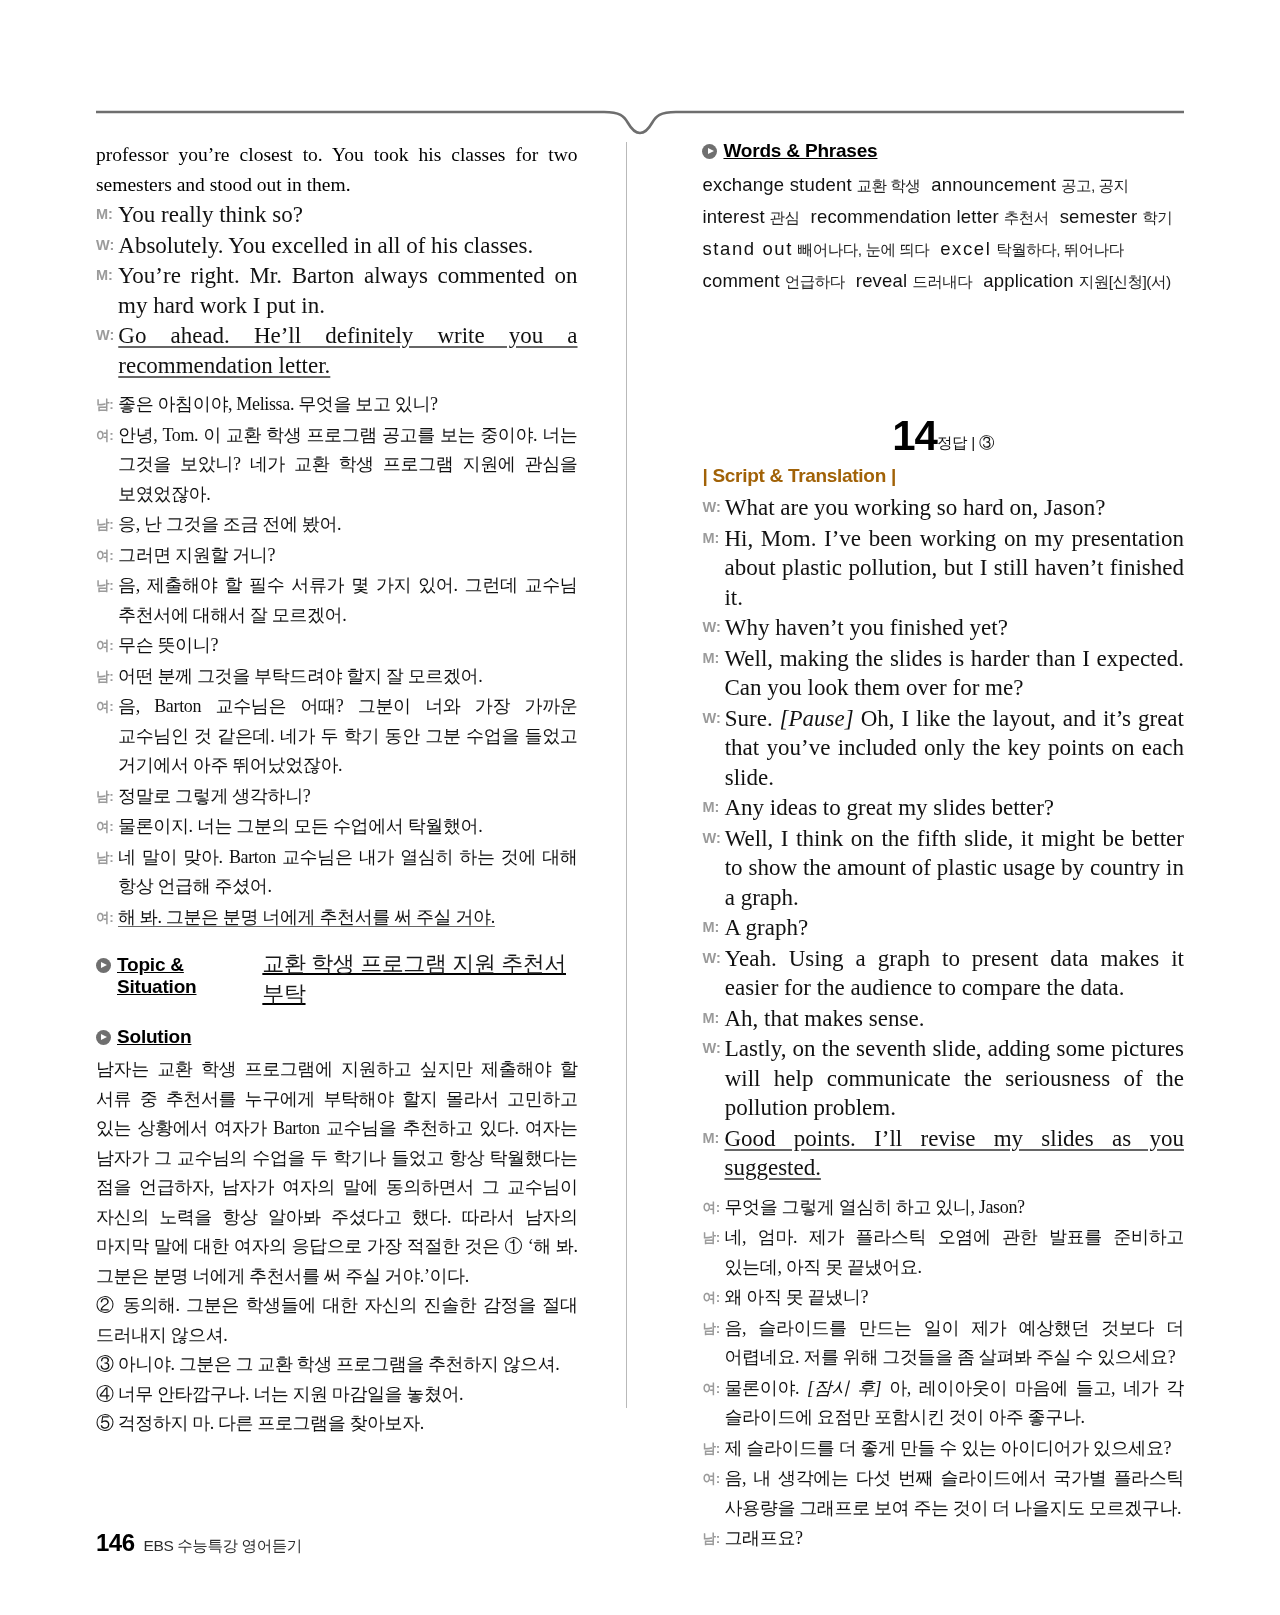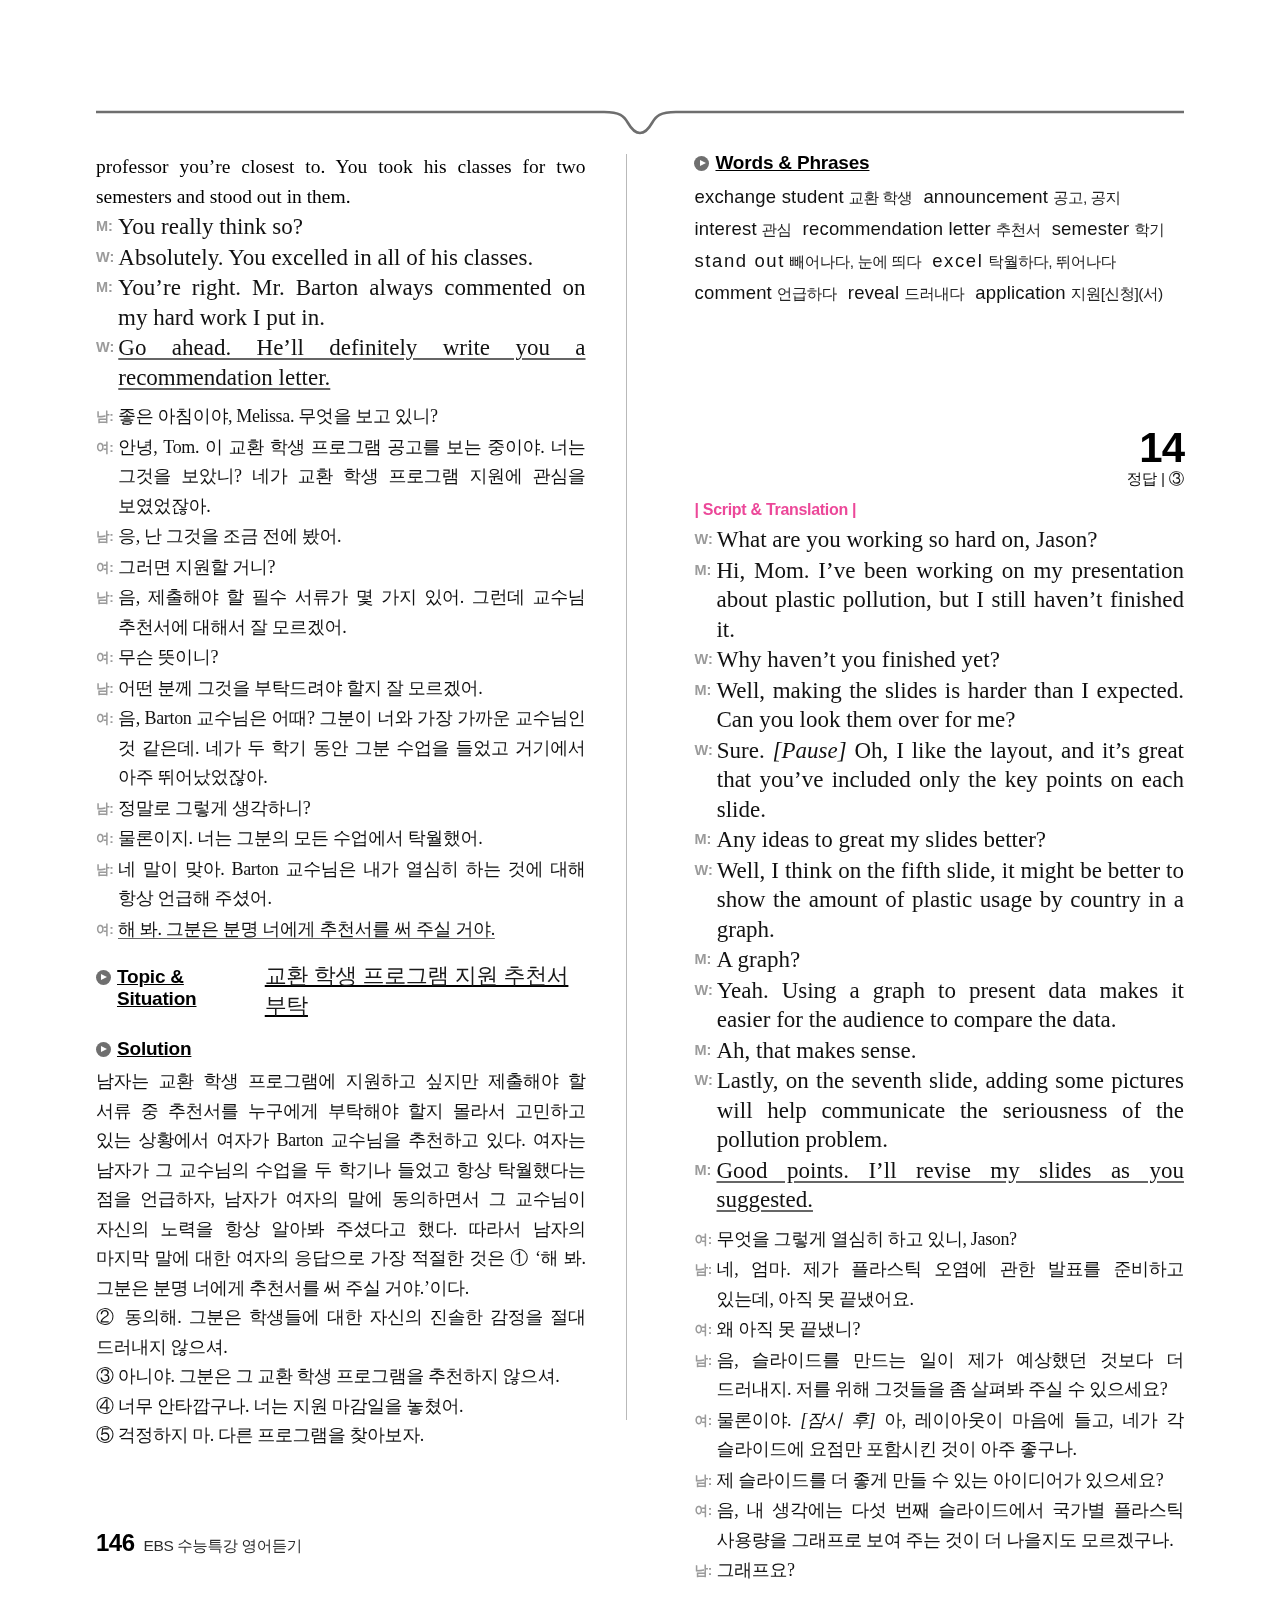--- a/index.html
+++ b/index.html
@@ -22,26 +22,26 @@
     position: absolute;
     top: 92px;
     left: 96px;
     width: 1088px;
     height: 48px;
   }
 
   
   .columns {
     position: absolute;
-    top: 152px;
+    top: 140px;
     left: 96px;
     width: 1088px;
     height: 1300px;
     display: flex;
-    gap: 8px;
+    gap: 16px;
   }
   .col {
     width: 504px;
   }
   .col-left { padding-right: 12px; }
   .col-right { padding-left: 40px; }
   .col-divider {
     width: 1px;
     background: #b9b9b9;
     margin: 2px 20px 0 20px;
@@ -173,42 +173,41 @@
   .wp-ko { font-size: 15.5px; letter-spacing: -0.5px; color: #222; }
   .wp-gap { display: inline-block; width: 11px; }
 
   
   .qnum-row {
     display: flex;
     align-items: flex-end;
     justify-content: center;
     margin-top: 118px;
     margin-bottom: 2px;
-    flex-direction: column;
   }
   .qnum {
     font-family: "Liberation Sans", sans-serif;
     font-weight: bold;
     font-size: 42px;
     line-height: 42px;
     letter-spacing: -1px;
     color: #000;
   }
   .answer {
     font-family: "Liberation Sans", sans-serif;
     font-size: 15.5px;
     color: #111;
     letter-spacing: -0.3px;
     padding-bottom: 3px;
   }
   .script-head {
     font-family: "Liberation Sans", sans-serif;
     font-weight: bold;
-    font-size: 16px;
-    color: #ec4899;
+    font-size: 19px;
+    color: #a16207;
     letter-spacing: -0.3px;
     margin-top: 8px;
     margin-bottom: 6px;
   }
 
   
   .footer {
     position: absolute;
     left: 96px;
     bottom: 58px;
@@ -419,21 +418,21 @@
           <div class="line">
             <span class="spk spk-ko">남:</span>
             <span class="txt txt-ko">네, 엄마. 제가 플라스틱 오염에 관한 발표를 준비하고 있는데, 아직 못 끝냈어요.</span>
           </div>
           <div class="line">
             <span class="spk spk-ko">여:</span>
             <span class="txt txt-ko">왜 아직 못 끝냈니?</span>
           </div>
           <div class="line">
             <span class="spk spk-ko">남:</span>
-            <span class="txt txt-ko">음, 슬라이드를 만드는 일이 제가 예상했던 것보다 더 드러내지. 저를 위해 그것들을 좀 살펴봐 주실 수 있으세요?</span>
+            <span class="txt txt-ko">음, 슬라이드를 만드는 일이 제가 예상했던 것보다 더 어렵네요. 저를 위해 그것들을 좀 살펴봐 주실 수 있으세요?</span>
           </div>
           <div class="line">
             <span class="spk spk-ko">여:</span>
             <span class="txt txt-ko">물론이야. <em class="pause">[잠시 후]</em> 아, 레이아웃이 마음에 들고, 네가 각 슬라이드에 요점만 포함시킨 것이 아주 좋구나.</span>
           </div>
           <div class="line">
             <span class="spk spk-ko">남:</span>
             <span class="txt txt-ko">제 슬라이드를 더 좋게 만들 수 있는 아이디어가 있으세요?</span>
           </div>
           <div class="line">

